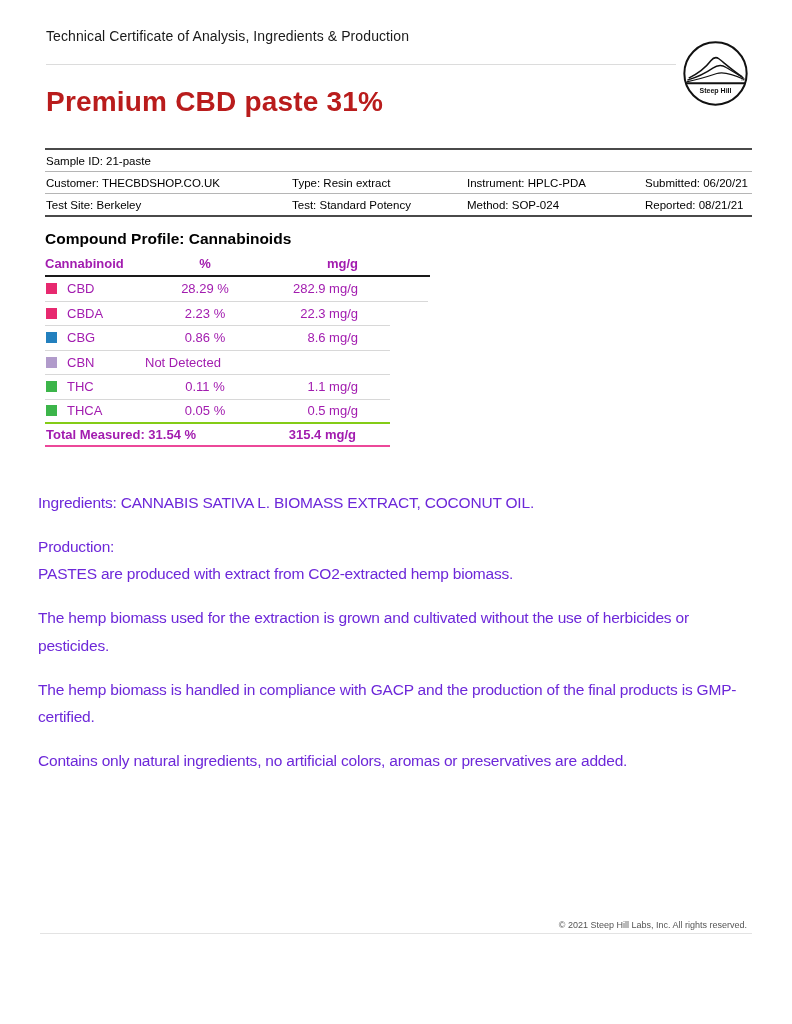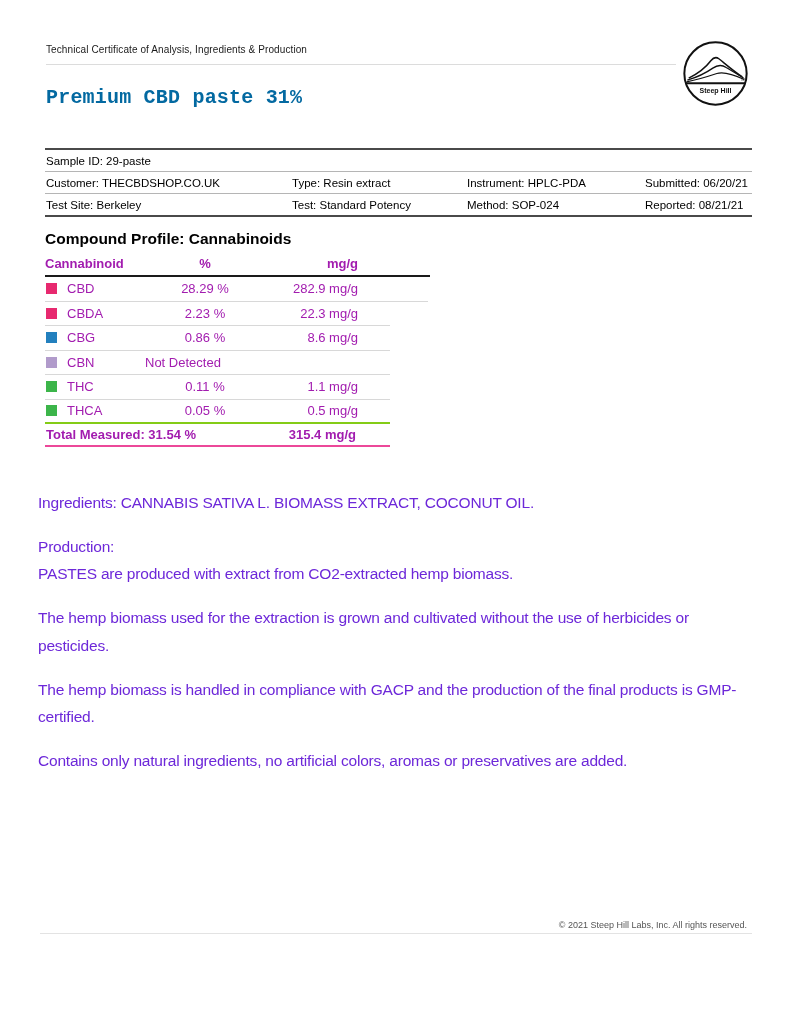--- a/index.html
+++ b/index.html
@@ -1,23 +1,23 @@
 <!DOCTYPE html>
 <html><head>
 <meta charset="utf-8">
 <style>
   * { margin:0; padding:0; box-sizing:border-box; }
   html,body { background:#ffffff; }
   body { font-family:"Liberation Sans", sans-serif; color:#111; }
   .page { position:relative; width:792px; height:1024px; background:#fff; overflow:hidden; }
 
   
-  .doc-type { position:absolute; left:46px; top:44px; font-size:10px; color:#1a1a1a; letter-spacing:0.1px; }
+  .doc-type { position:absolute; left:46px; top:28px; font-size:14px; color:#1a1a1a; letter-spacing:0.1px; }
   .header-divider { position:absolute; left:46px; top:64px; width:630px; border-top:1px solid #dcdcdc; }
-  .product-title { position:absolute; left:46px; top:86px; font-size:20px; font-weight:700; color:#0369a1; letter-spacing:0.2px;font-family:Liberation Mono, monospace; }
+  .product-title { position:absolute; left:46px; top:86px; font-size:28px; font-weight:700; color:#b91c1c; letter-spacing:0.2px; }
   .logo { position:absolute; left:682px; top:40px; width:67px; height:67px; }
 
   
   .sample-table { position:absolute; left:45px; top:148px; width:707px; border-top:2px solid #4a4a4a; border-bottom:2px solid #4a4a4a; font-size:11.5px; color:#000; }
   .srow { display:grid; grid-template-columns:246px 175px 178px 1fr; align-items:center; height:22px; border-bottom:1px solid #b5b5b5; }
   .srow:last-child { border-bottom:none; height:21px; }
   .srow .scell { padding-left:1px; white-space:nowrap; }
 
   
   .compound { position:absolute; left:45px; top:230px; }
@@ -61,21 +61,21 @@
     <path d="M10,57 C24,50 34,43 43,31 C47,26 51,25 55,28 C64,35 75,45 90,55" fill="none" stroke="#111" stroke-width="2.2"></path>
     <path d="M8,60 C24,55 36,49 46,42 C53,37 60,37 66,41 C74,46 83,51 92,57" fill="none" stroke="#111" stroke-width="2"></path>
     <path d="M7,62.5 C24,59 40,54 52,50 C63,46.5 78,52 93,59" fill="none" stroke="#111" stroke-width="1.8"></path>
     <line x1="5" y1="64.5" x2="95" y2="64.5" stroke="#111" stroke-width="3.2"></line>
     <text x="88" y="61.5" font-size="4" fill="#111">TM</text>
     <text x="50" y="79" font-size="10.5" font-weight="bold" text-anchor="middle" fill="#111" font-family="Liberation Sans, sans-serif">Steep Hill</text>
   </svg>
 
   <div class="sample-table">
     <div class="srow">
-      <div class="scell">Sample ID: 29-paste</div>
+      <div class="scell">Sample ID: 21-paste</div>
     </div>
     <div class="srow">
       <div class="scell">Customer: THECBDSHOP.CO.UK</div>
       <div class="scell">Type: Resin extract</div>
       <div class="scell">Instrument: HPLC-PDA</div>
       <div class="scell">Submitted: 06/20/21</div>
     </div>
     <div class="srow">
       <div class="scell">Test Site: Berkeley</div>
       <div class="scell">Test: Standard Potency</div>

